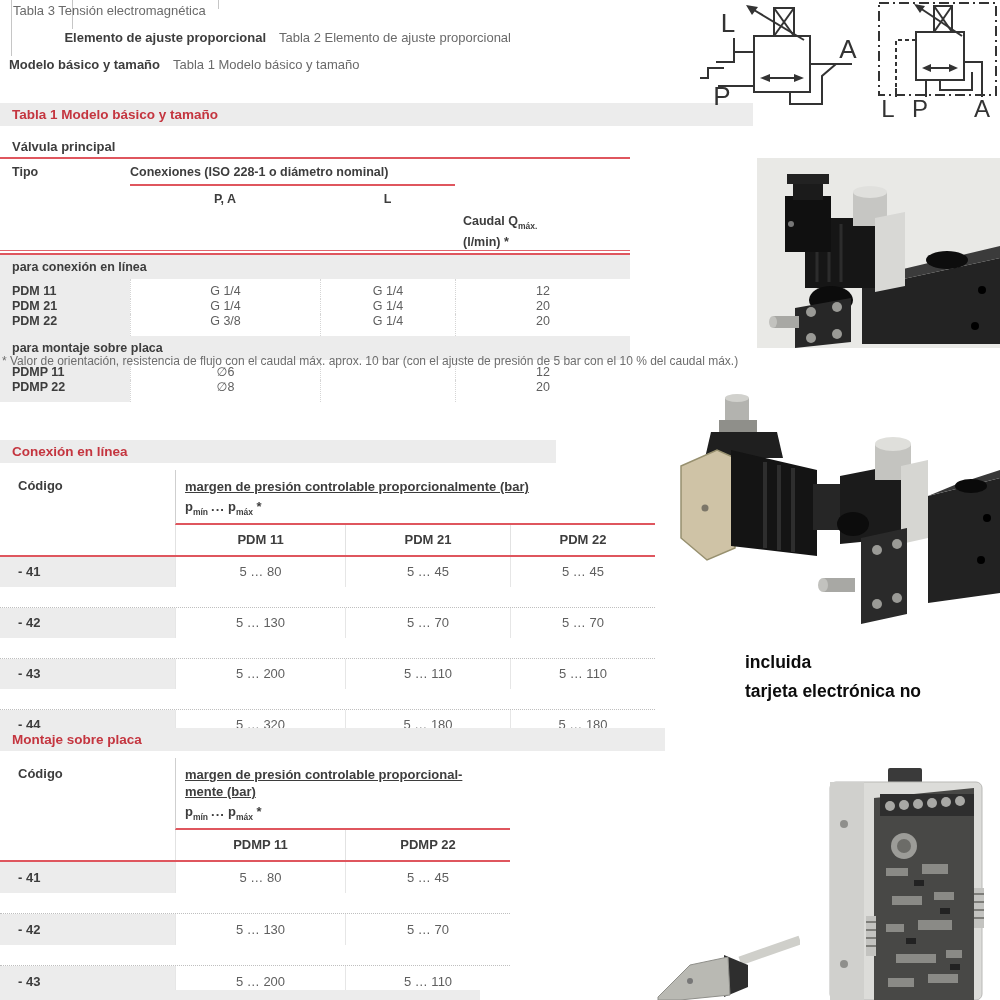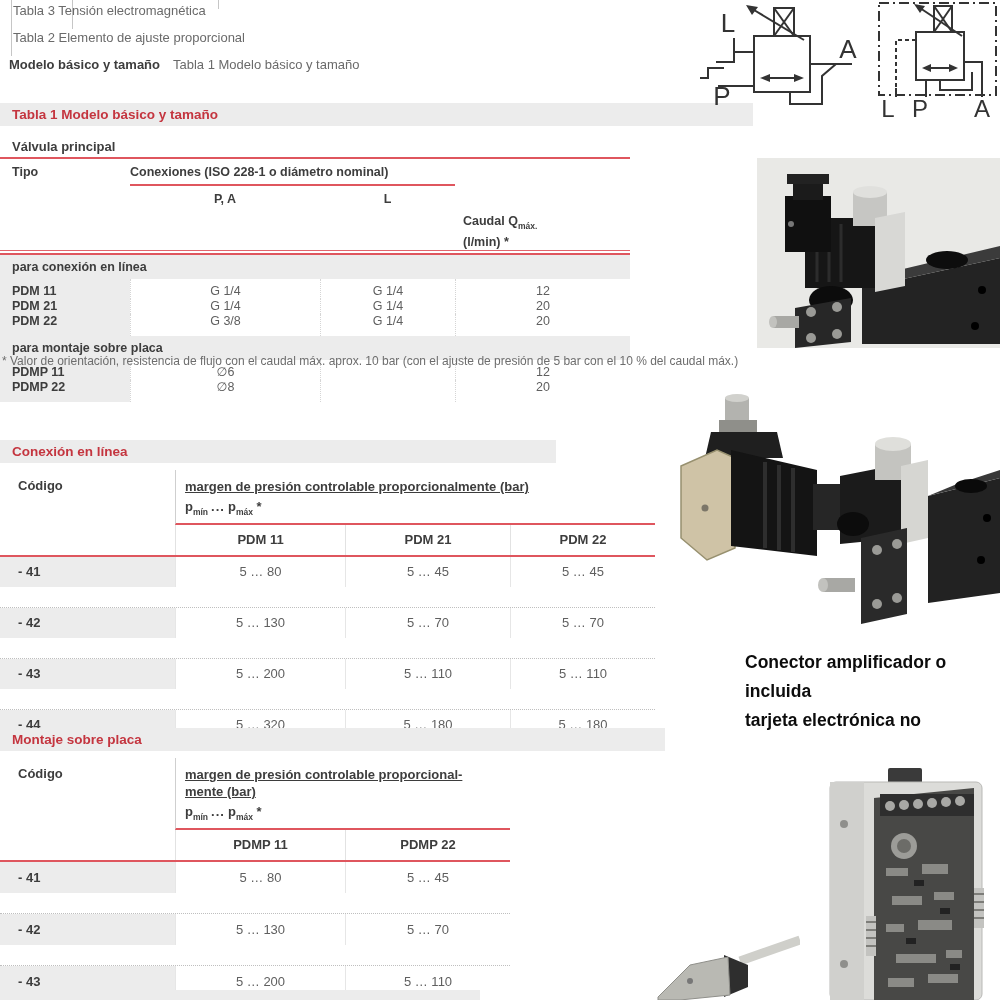--- a/index.html
+++ b/index.html
@@ -69,20 +69,21 @@
 <div class="abs" style="inset:0">
 
   <div class="vline" style="left:11px;height:56px;"></div>
   <div class="vline" style="left:72px;height:29px;"></div>
   <div class="vline" style="left:218px;height:9px;"></div>
 
   <div class="co-row" style="top:3px;">
     <span class="co-ref">Tabla 3 Tensión electromagnética</span>
   </div>
   <div class="co-row" style="top:30px;">
+    <span class="co-label">Elemento de ajuste proporcional</span>
     <span class="co-ref">Tabla 2 Elemento de ajuste proporcional</span>
   </div>
   <div class="co-row" style="top:57px;">
     <span class="co-label" style="width:160px;">Modelo básico y tamaño</span>
     <span class="co-ref">Tabla 1 Modelo básico y tamaño</span>
   </div>
 
   <div class="secbar" style="top:103px;width:753px;">
     <span>Tabla 1 Modelo básico y tamaño</span>
   </div>
@@ -225,21 +226,20 @@
     </div>
     <div class="btrow sep" style="height:31px;line-height:31px;">
       <div class="code w175">- 44</div>
       <div class="val w170">5 … 320</div>
       <div class="val w165">5 … 180</div>
     </div>
   </div>
   <div class="tailstrip"></div>
 
   <div class="note">
-    <div>Conector amplificador o</div>
     <div>incluida</div>
     <div>tarjeta electrónica no</div>
   </div>
 
   <svg class="abs sym" style="left:698px;top:2px;" width="164" height="104" viewBox="0 0 164 104">
     <rect x="56" y="34" width="56" height="56"></rect>
     <rect x="76" y="6" width="20" height="28"></rect>
     <line x1="76" y1="6" x2="96" y2="34"></line>
       <line x1="96" y1="6" x2="76" y2="34"></line>
     <line x1="106" y1="38" x2="56" y2="8"></line>

